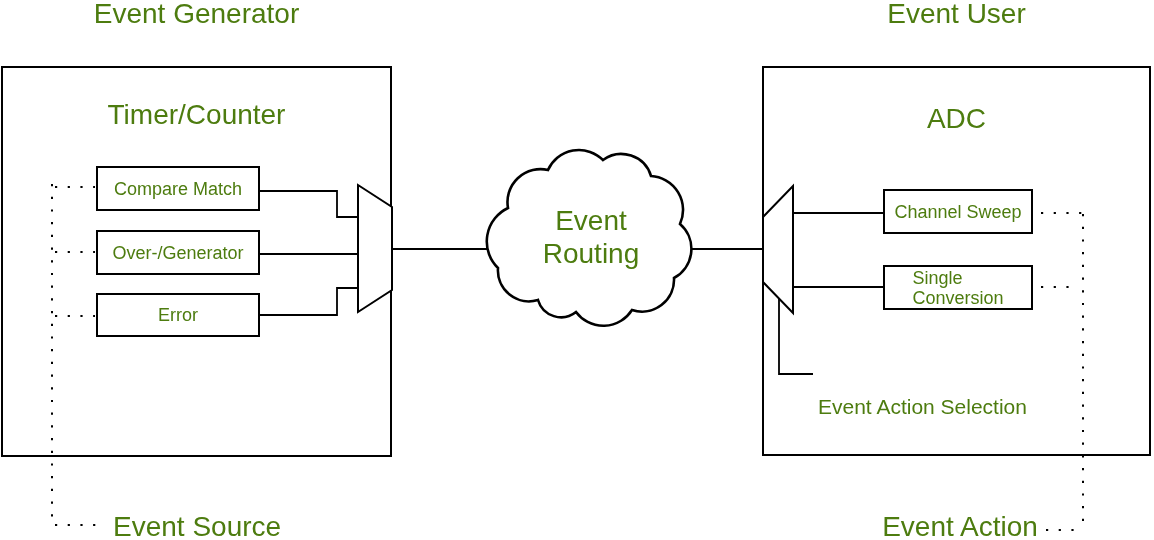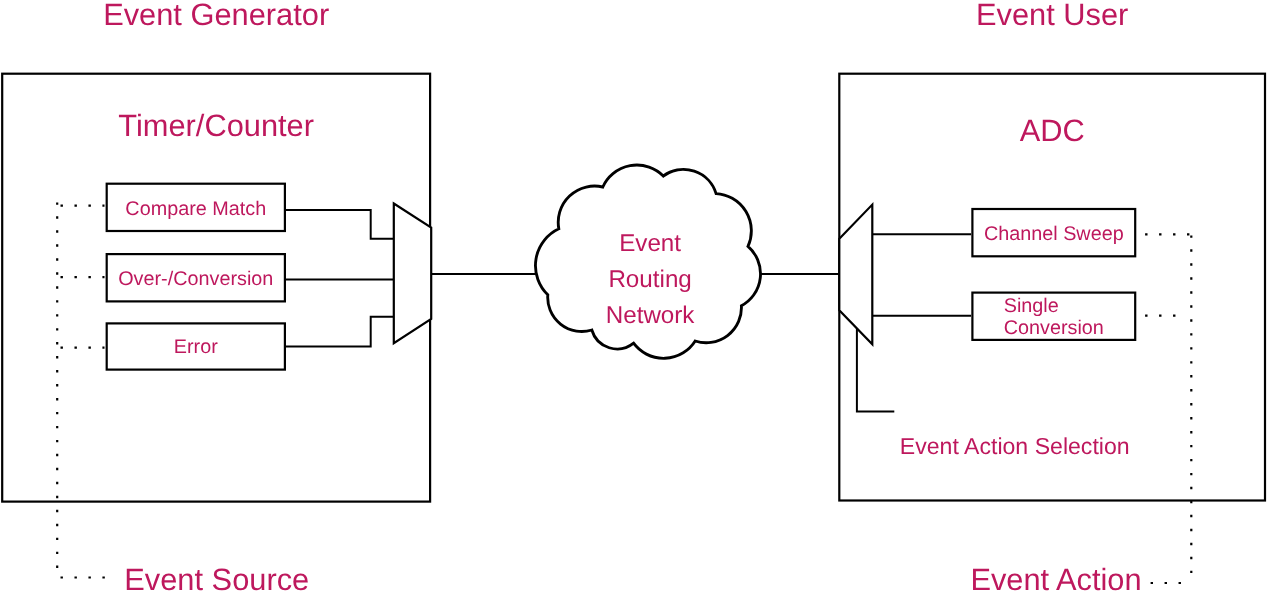--- a/index.html
+++ b/index.html
@@ -1,41 +1,41 @@
 <!DOCTYPE html>
 <html><head>
 <meta charset="utf-8">
 <style>
   html,body{margin:0;padding:0;background:#ffffff;}
   #canvas{
     position:relative;
     width:1154px;height:540px;
     background:#ffffff;
     font-family:"Liberation Sans", sans-serif;
-    color:#be185d;
+    color:#4d7c0f;
     overflow:hidden;
   }
   #wires{position:absolute;left:0;top:0;width:1154px;height:540px;}
   .abs{position:absolute;}
   .big-label{
     font-size:28px;line-height:28px;
     text-align:center;white-space:nowrap;
   }
   .node-box{
     position:absolute;
     border:2px solid #000;
     background:#fff;
     box-sizing:border-box;
     display:flex;align-items:center;justify-content:center;
     font-size:18px;line-height:20px;
     text-align:left;
   }
   .prewrap{white-space:pre-line;}
   .cloud-text{
-    font-size:22px;line-height:33px;
+    font-size:28px;line-height:33px;
     text-align:center;
   }
   .small-label{
     font-size:21px;line-height:22px;white-space:nowrap;
   }
 </style>
 </head>
 <body>
 
 <div id="canvas">
@@ -85,27 +85,26 @@
       <path d="M1083 214 V529"></path>
       <path d="M1046 530 H1081"></path>
     </g>
   </svg>
 
   <div class="abs big-label" style="left:2px;top:0px;width:389px;">Event Generator</div>
   <div class="abs big-label" style="left:763px;top:0px;width:387px;">Event User</div>
 
   <div class="abs big-label" style="left:2px;top:101px;width:389px;">Timer/Counter</div>
   <div class="node-box" style="left:96px;top:166px;width:164px;height:45px;">Compare Match</div>
-  <div class="node-box" style="left:96px;top:230px;width:164px;height:45px;">Over-/Conversion</div>
+  <div class="node-box" style="left:96px;top:230px;width:164px;height:45px;">Over-/Generator</div>
   <div class="node-box" style="left:96px;top:293px;width:164px;height:44px;">Error</div>
 
   <div class="abs cloud-text" style="left:491px;top:204px;width:200px;">
     <div>Event</div>
     <div>Routing</div>
-    <div>Network</div>
   </div>
 
   <div class="abs big-label" style="left:763px;top:105px;width:387px;">ADC</div>
   <div class="node-box" style="left:883px;top:189px;width:150px;height:45px;">Channel Sweep</div>
   <div class="node-box prewrap" style="left:883px;top:265px;width:150px;height:45px;">Single
 Conversion</div>
   <div class="abs small-label" style="left:818px;top:364px;margin-top:32px;">Event Action Selection</div>
 
   <div class="abs big-label" style="left:113px;top:513px;text-align:right;">Event Source</div>
   <div class="abs big-label" style="left:860px;top:513px;width:200px;">Event Action</div>

